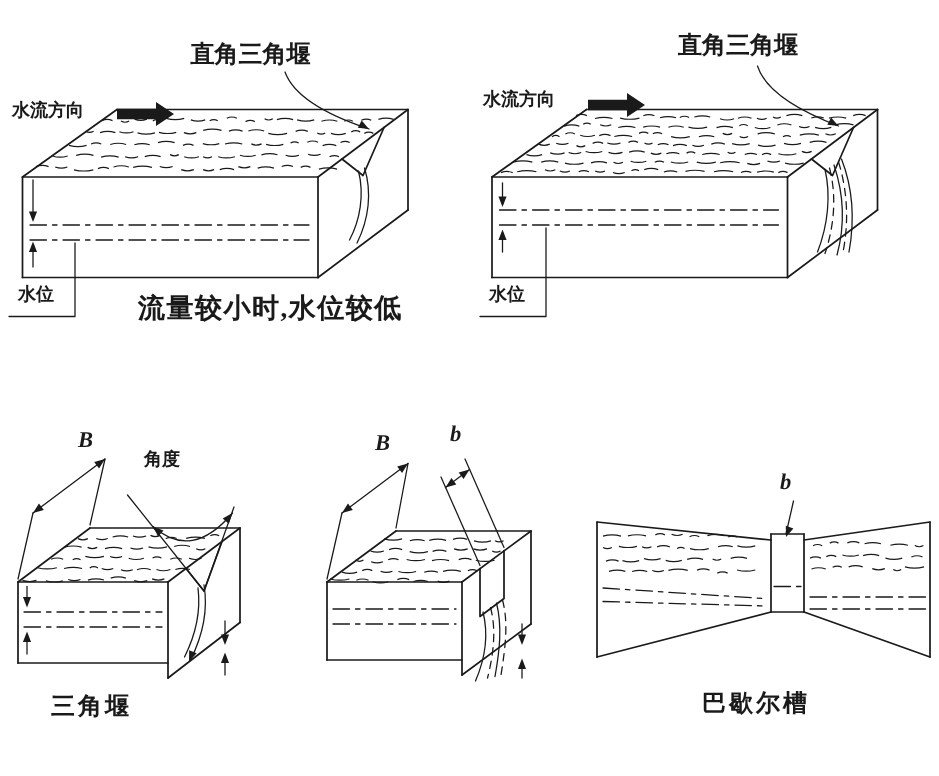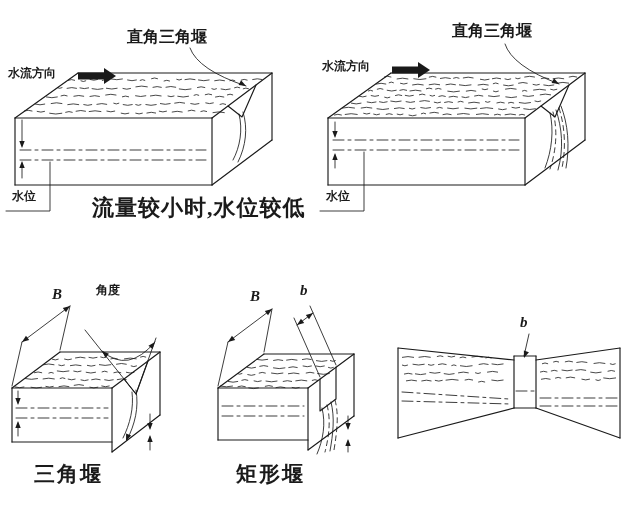--- a/index.html
+++ b/index.html
@@ -9,22 +9,22 @@
   .ln{fill:none;stroke:var(--ink,#1a1a1a);stroke-width:1.15;stroke-linecap:round;stroke-linejoin:round;}
   .thin{stroke-width:0.85;}
   .dash{stroke-dasharray:11 4 3 4;}
   .dash2{stroke-dasharray:5 4;}
   .squig{fill:none;stroke:var(--ink,#1a1a1a);stroke-width:0.8;}
   .ah{fill:var(--ink,#1a1a1a);stroke:none;}
   .flowarrow{fill:var(--ink,#1a1a1a);stroke:none;}
   .lbl{position:absolute;color:var(--ink,#1a1a1a);font-weight:bold;white-space:nowrap;line-height:1.1;}
   .lbl.s15{font-size:12px;}
   .lbl.s16{font-size:16px;}
-  .cap{font-size:22px;letter-spacing:1px;}
-  .capbig{font-size:21px;letter-spacing:2px;}
+  .cap{font-size:18px;letter-spacing:1px;}
+  .capbig{font-size:16px;letter-spacing:2px;}
   .dim{font-style:italic;font-size:15px;font-weight:bold;}
 </style>
 </head>
 <body>
 
 <div id="stage">
 
   <svg id="art" width="626" height="517" viewBox="0 0 626 517">
 
     <g id="g-tl">
@@ -214,21 +214,21 @@
   <div class="lbl s16" style="left:127px;top:28px;">直角三角堰</div>
   <div class="lbl s15" style="left:8px;top:67px;">水流方向</div>
   <div class="lbl s15" style="left:12px;top:190px;">水位</div>
   <div class="lbl cap" style="left:92px;top:196px;">流量较小时,水位较低</div>
 
   <div class="lbl s16" style="left:452px;top:22px;">直角三角堰</div>
   <div class="lbl s15" style="left:322px;top:60px;">水流方向</div>
   <div class="lbl s15" style="left:326px;top:190px;">水位</div>
 
   <div class="lbl dim" style="left:52px;top:286px;">B</div>
-  <div class="lbl s15" style="left:96px;top:284px;">角度</div>
+  <div class="lbl s15" style="left:96px;top:300px;">角度</div>
   <div class="lbl capbig" style="left:34px;top:463px;">三角堰</div>
 
   <div class="lbl dim" style="left:250px;top:288px;">B</div>
   <div class="lbl dim" style="left:300px;top:282px;">b</div>
-  <div class="lbl capbig" style="left:236px;top:463px;">矩形堰</div>
 
   <div class="lbl dim" style="left:520px;top:314px;">b</div>
+  <div class="lbl capbig" style="left:468px;top:461px;">巴歇尔槽</div>
 </div>
 
 </body></html>

